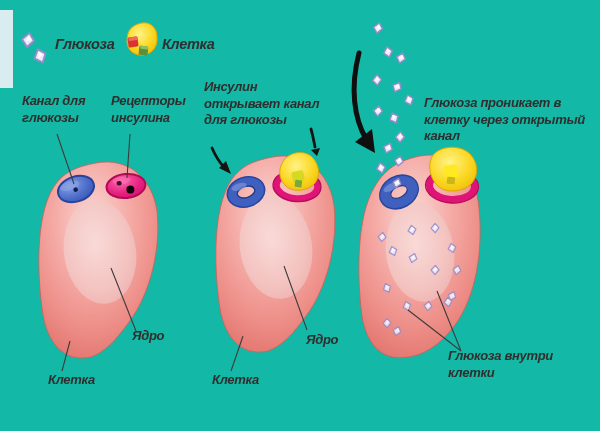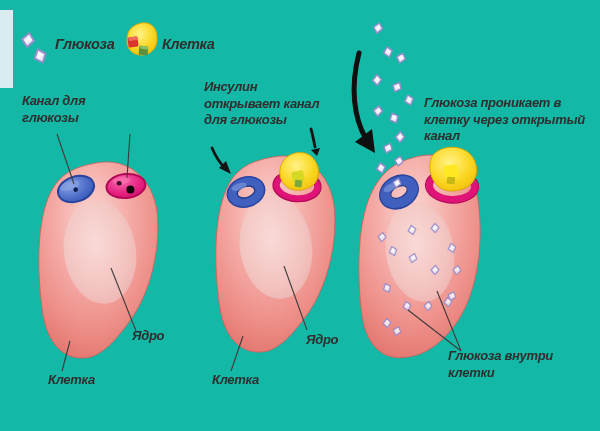--- a/index.html
+++ b/index.html
@@ -175,20 +175,21 @@
         <line x1="461" y1="351" x2="408" y2="310"></line>
         <line x1="461" y1="351" x2="437" y2="291"></line>
       </g>
     </g>
   </svg>
 
   <div class="lbl legend-lbl" style="left:55px;top:36px;">Глюкоза</div>
   <div class="lbl legend-lbl" style="left:162px;top:36px;">Клетка</div>
 
   <div class="lbl" style="left:22px;top:93px;width:84px;">Канал для глюкозы</div>
+  <div class="lbl" style="left:111px;top:93px;width:86px;">Рецепторы инсулина</div>
   <div class="lbl" style="left:132px;top:328px;">Ядро</div>
   <div class="lbl" style="left:48px;top:372px;">Клетка</div>
 
   <div class="lbl" style="left:204px;top:79px;width:130px;">Инсулин открывает канал для глюкозы</div>
   <div class="lbl" style="left:306px;top:332px;">Ядро</div>
   <div class="lbl" style="left:212px;top:372px;">Клетка</div>
 
   <div class="lbl" style="left:448px;top:348px;width:112px;">Глюкоза внутри клетки</div>
   <div class="lbl" style="left:424px;top:95px;width:162px;">Глюкоза проникает в клетку через открытый канал</div>
 

